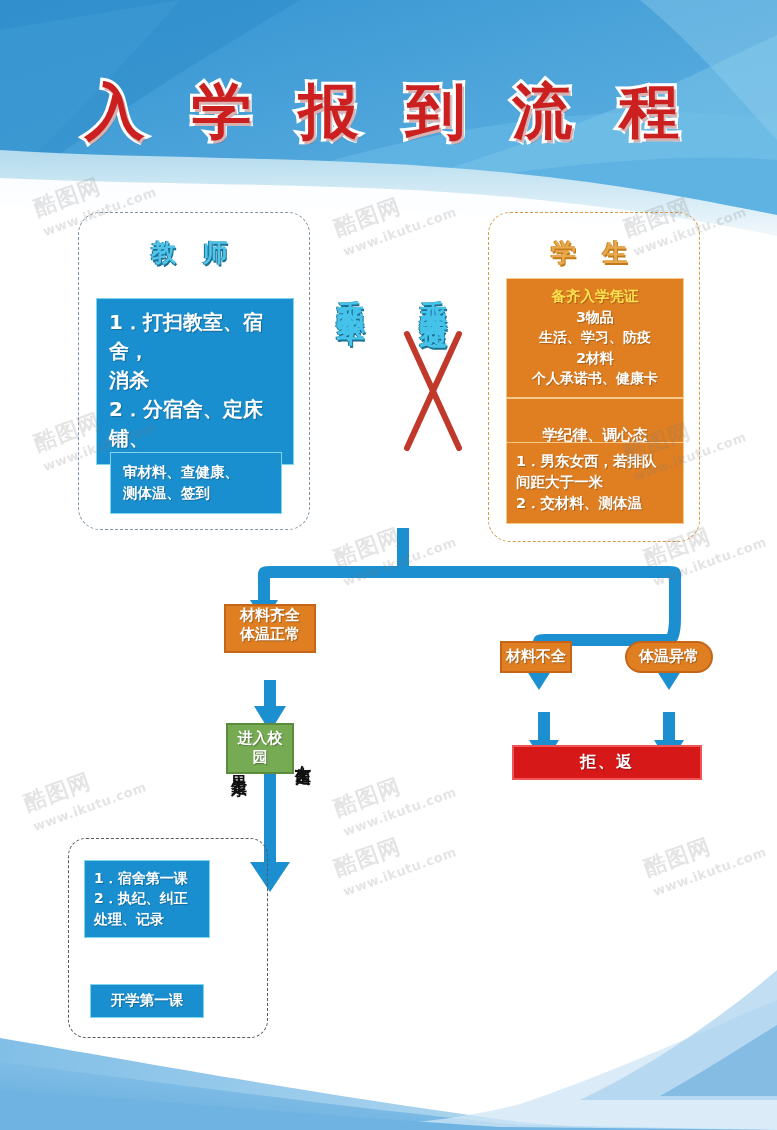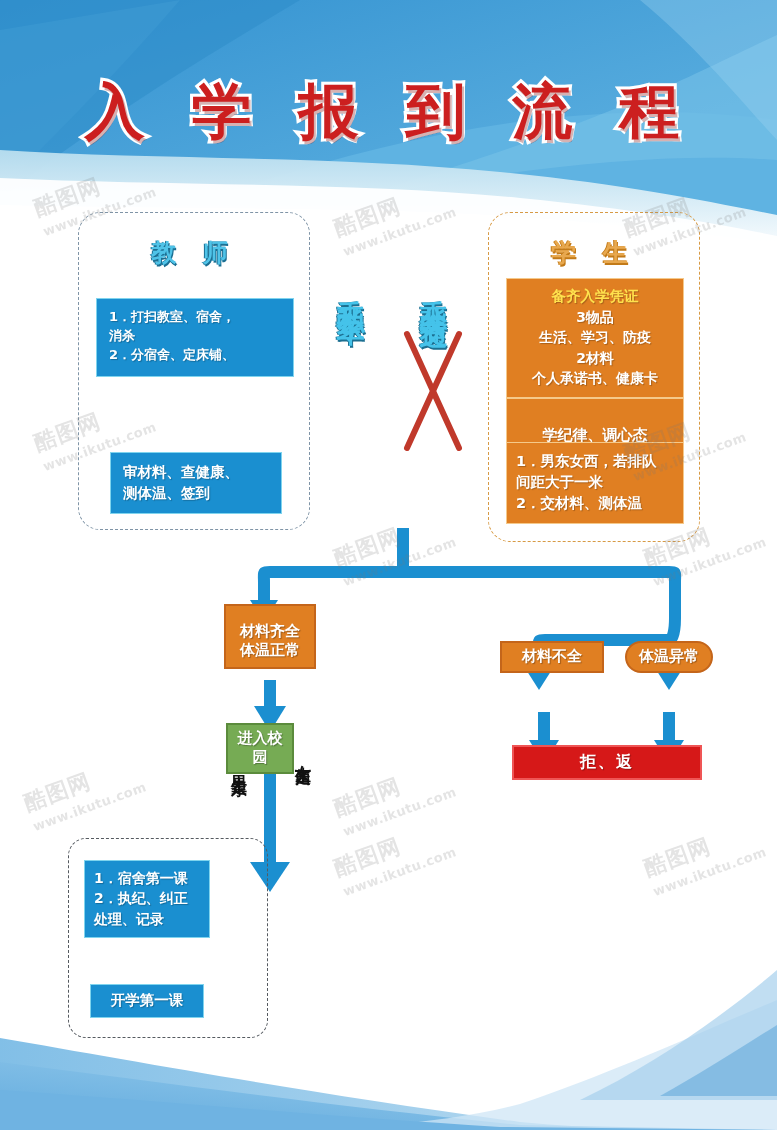--- a/index.html
+++ b/index.html
@@ -84,42 +84,42 @@
   .tbox-green{
     background:#76ab54;
     border:2px solid #5b8b3c;
   }
   .tbox-red{
     background:#d61818;
     border:2px solid #ef5555;
   }
 
   
-  .tb-1{ left:96px; top:298px; width:198px; padding:9px 10px 11px 12px; font-size:13px; }
+  .tb-1{ left:96px; top:298px; width:198px; padding:9px 10px 11px 12px; font-size:20px; }
   .tb-2{ left:110px; top:452px; width:172px; padding:9px 10px 9px 12px; font-size:14.5px; }
 
   
   .sb-1{ left:506px; top:278px; width:178px; padding:7px 6px 9px 6px; font-size:14px; text-align:center; }
   .sb-1 .hl{ color:#ffe14d; display:block; font-size:14.5px; }
   .sb-2{ left:506px; top:398px; width:178px; padding:26px 6px 8px 6px; font-size:15px; text-align:center; }
   .sb-3{ left:506px; top:442px; width:178px; padding:8px 7px 9px 9px; font-size:14.5px; }
 
   
   .bb-1{ left:84px; top:860px; width:126px; padding:7px 6px 8px 9px; font-size:14px; }
   .bb-2{ left:90px; top:984px; width:114px; padding:5px 6px 6px 6px; font-size:14.5px; text-align:center; }
 
   
   .node{
     position:absolute; color:#fff; font-weight:bold;
     text-align:center; line-height:1.28;
     text-shadow: 1px 1px 1px rgba(0,0,0,.3);
   }
-  .n-ok{ left:224px; top:604px; width:92px; padding:16px 4px 7px 4px; font-size:15px; }
+  .n-ok{ left:224px; top:604px; width:92px; padding:0 4px 7px 4px; font-size:15px; }
   .n-enter{ left:226px; top:723px; width:68px; padding:4px 4px 5px 4px; font-size:15px; }
-  .n-nodoc{ left:500px; top:641px; width:104px; padding:4px 4px 5px 4px; font-size:15px; }
+  .n-nodoc{ left:500px; top:641px; width:72px; padding:4px 4px 5px 4px; font-size:15px; }
   .n-fever{ left:625px; top:641px; width:88px; padding:4px 4px 5px 4px; font-size:15px;border-radius:16px; }
   .n-reject{ left:512px; top:745px; width:190px; padding:5px 4px 6px 4px; font-size:16px; letter-spacing:2px; }
 
   
   .vtext{
     position:absolute;
     writing-mode:vertical-rl; text-orientation:upright;
     font-weight:bold;
   }
   .v-private{

